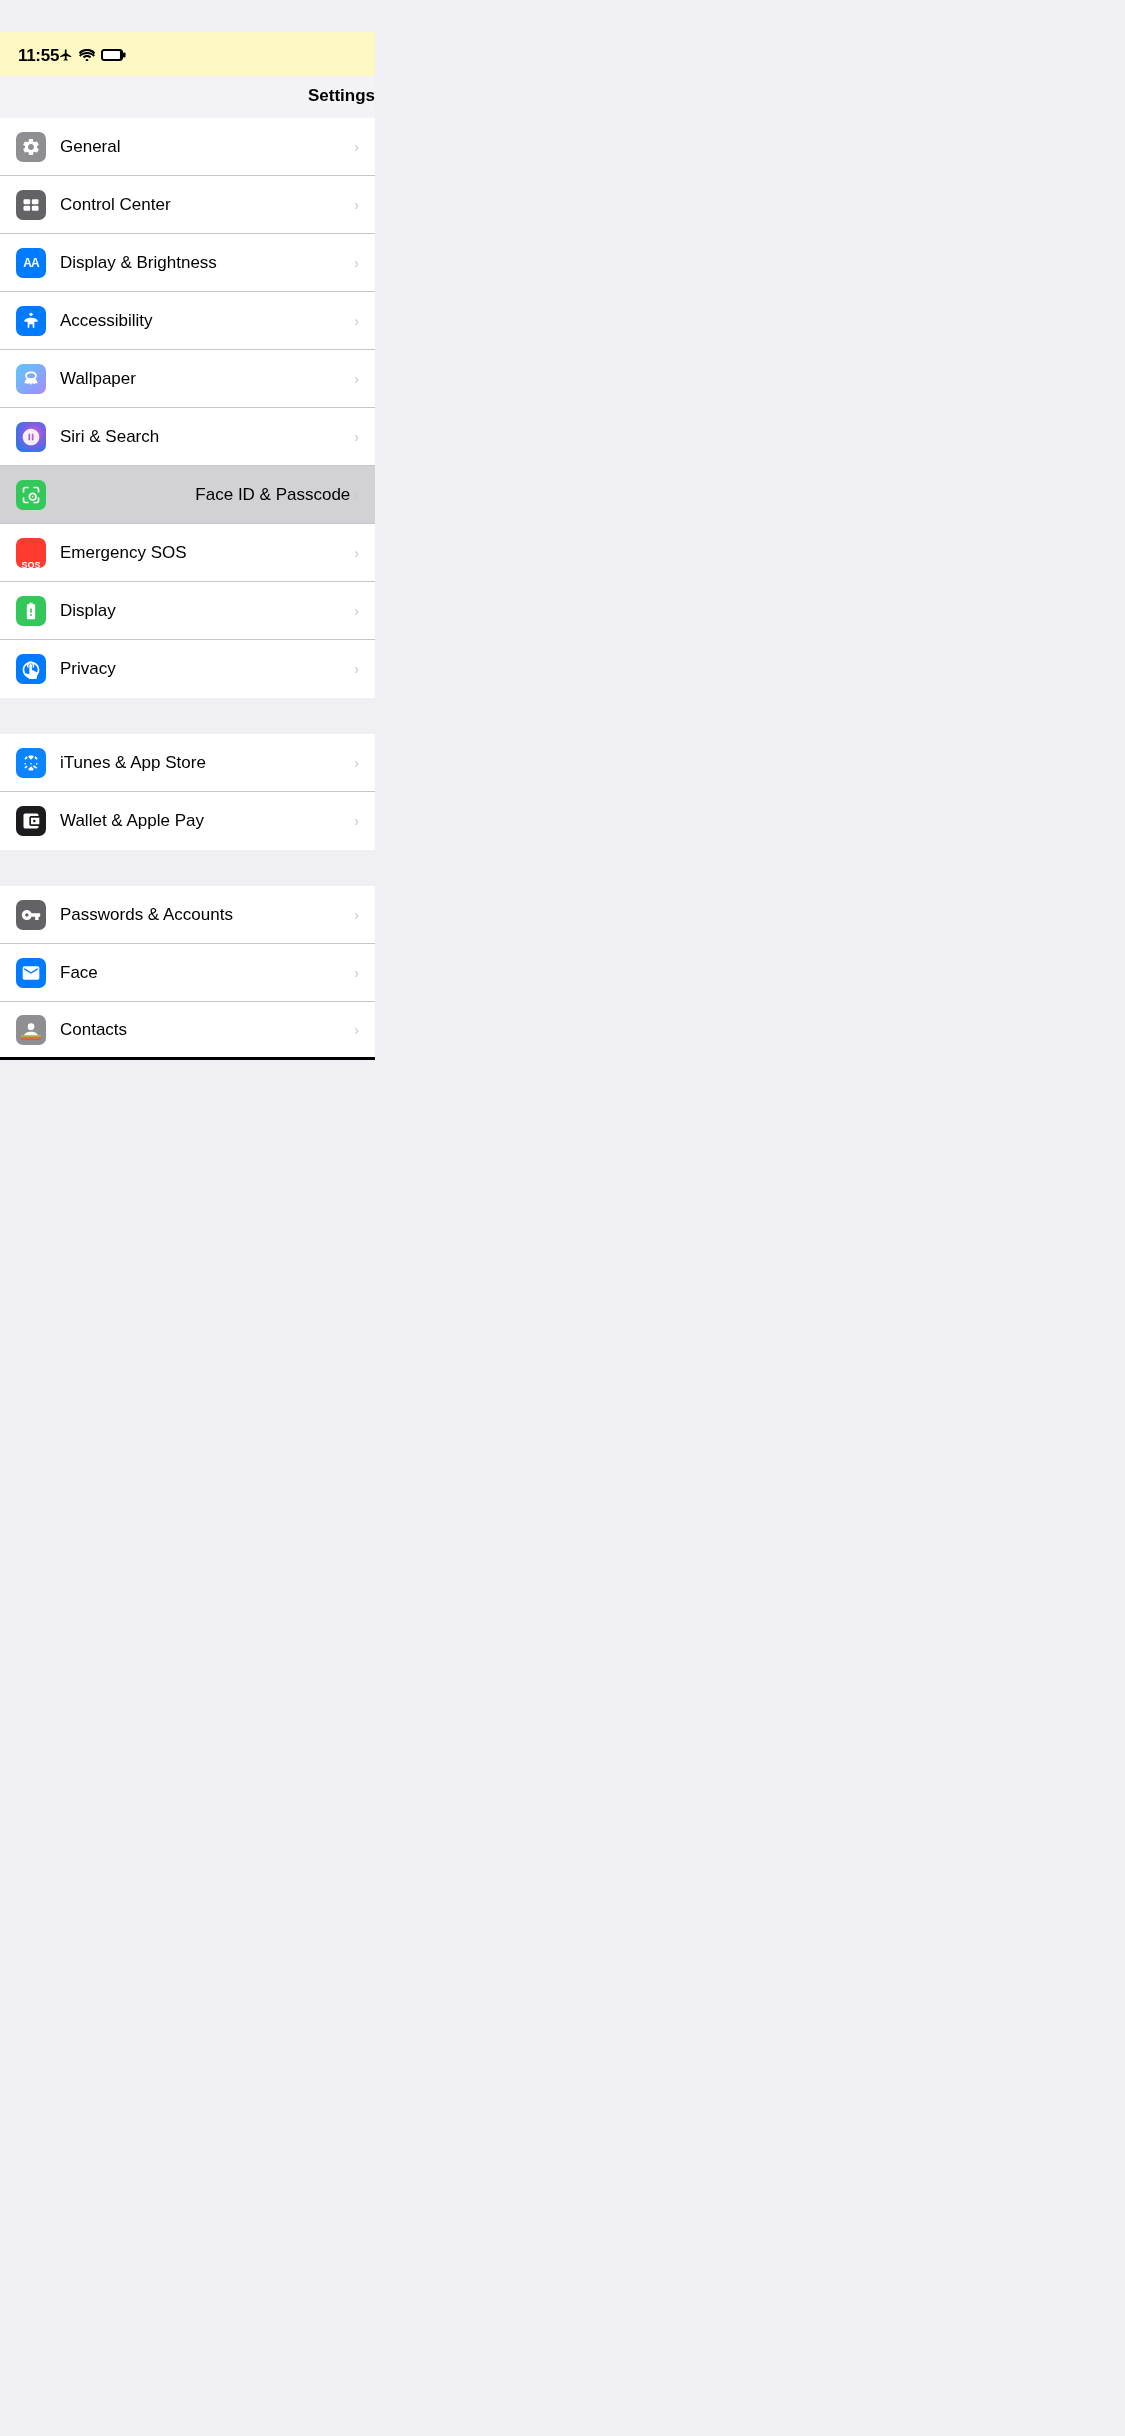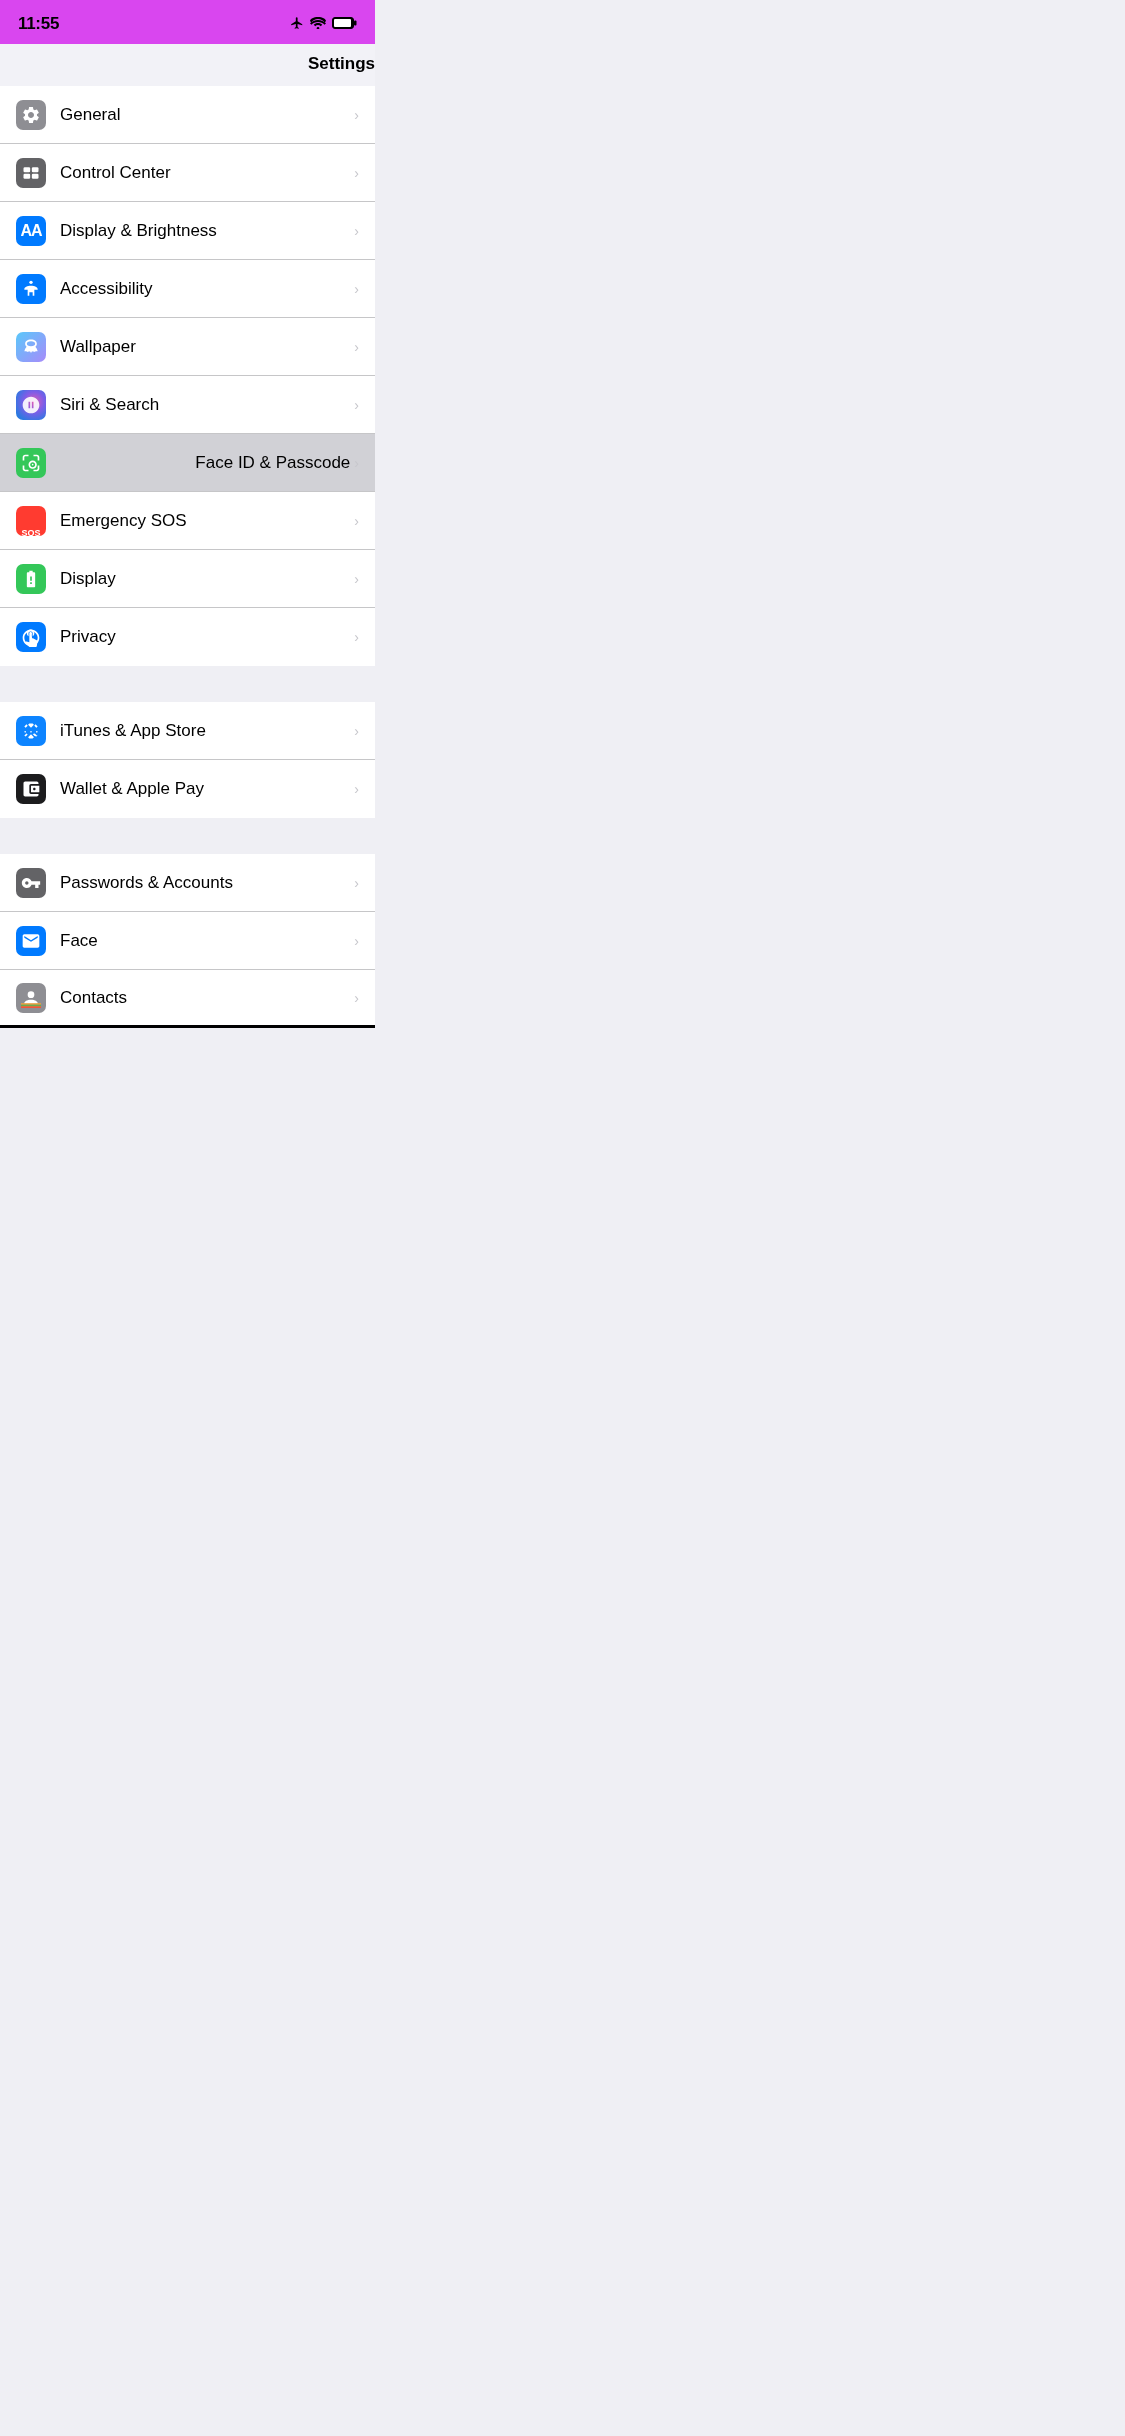--- a/index.html
+++ b/index.html
@@ -8,26 +8,27 @@
     body {
       font-family: -apple-system, 'SF Pro Text', 'Helvetica Neue', sans-serif;
       background: #efeff4;
       width: 375px;
       min-height: 812px;
       overflow-x: hidden;
     }
 
     
     .status-bar {
-      background: #d946ef;
+      background: #fef9c3;
       display: flex;
-      justify-content: space-between;
+      justify-content: flex-start;
       align-items: center;
       padding: 14px 18px 10px 18px;
       height: 44px;
+      margin-top: 32px;
     }
 
     .status-time {
       font-size: 17px;
       font-weight: 600;
       color: #000;
       letter-spacing: -0.3px;
     }
 
     .status-icons {
@@ -189,21 +190,21 @@
         <rect x="3" y="13" width="8" height="6" rx="1.5" fill="white"></rect>
         <rect x="13" y="13" width="8" height="6" rx="1.5" fill="white"></rect>
       </svg>
     </div>
     <span class="row-label">Control Center</span>
     <span class="row-chevron">›</span>
   </div>
 
   <div class="settings-row">
     <div class="row-icon icon-blue">
-      <span style="font-size:16px; font-weight:700; letter-spacing:-1px; color:white;">AA</span>
+      <span style="font-size:12px; font-weight:700; letter-spacing:-1px; color:white;">AA</span>
     </div>
     <span class="row-label">Display &amp; Brightness</span>
     <span class="row-chevron">›</span>
   </div>
 
   <div class="settings-row">
     <div class="row-icon icon-blue">
       <svg class="icon-svg" viewBox="0 0 24 24" fill="white">
         <circle cx="12" cy="4" r="2"></circle>
         <path d="M12 8c-4.42 0-8 1.79-8 4v1h4v7h2v-4h4v4h2v-7h4v-1c0-2.21-3.58-4-8-4z"></path>

